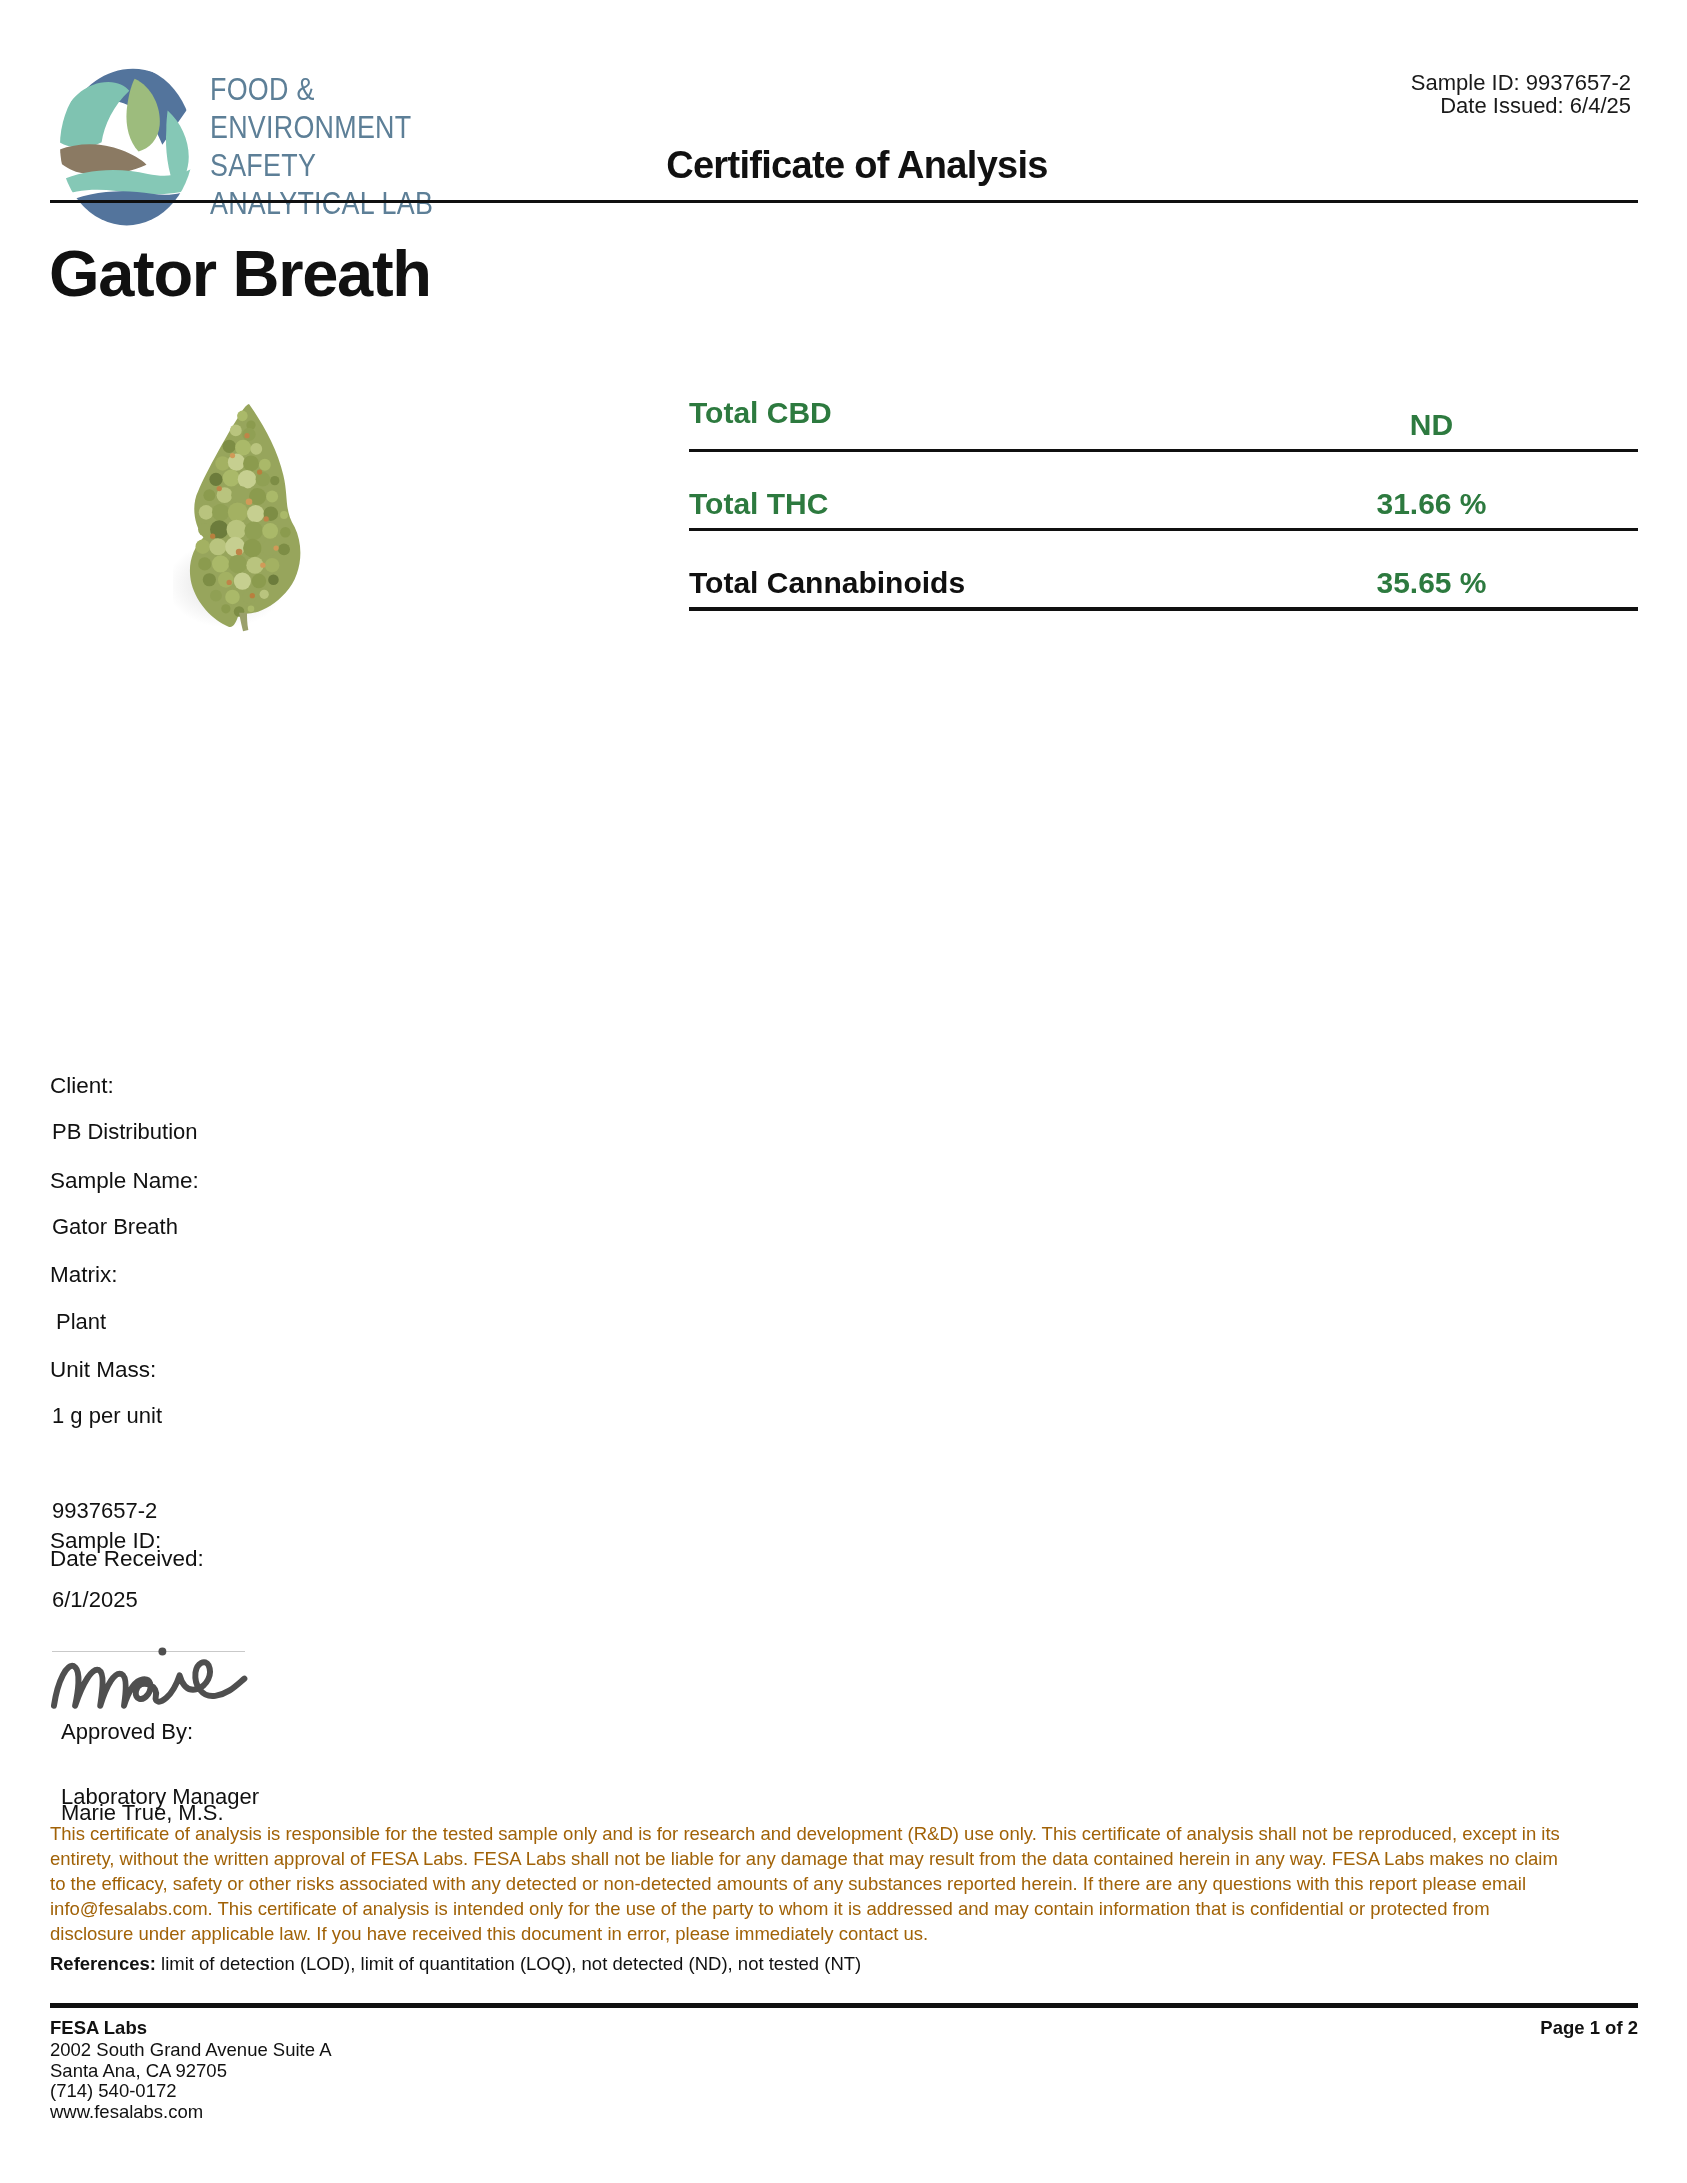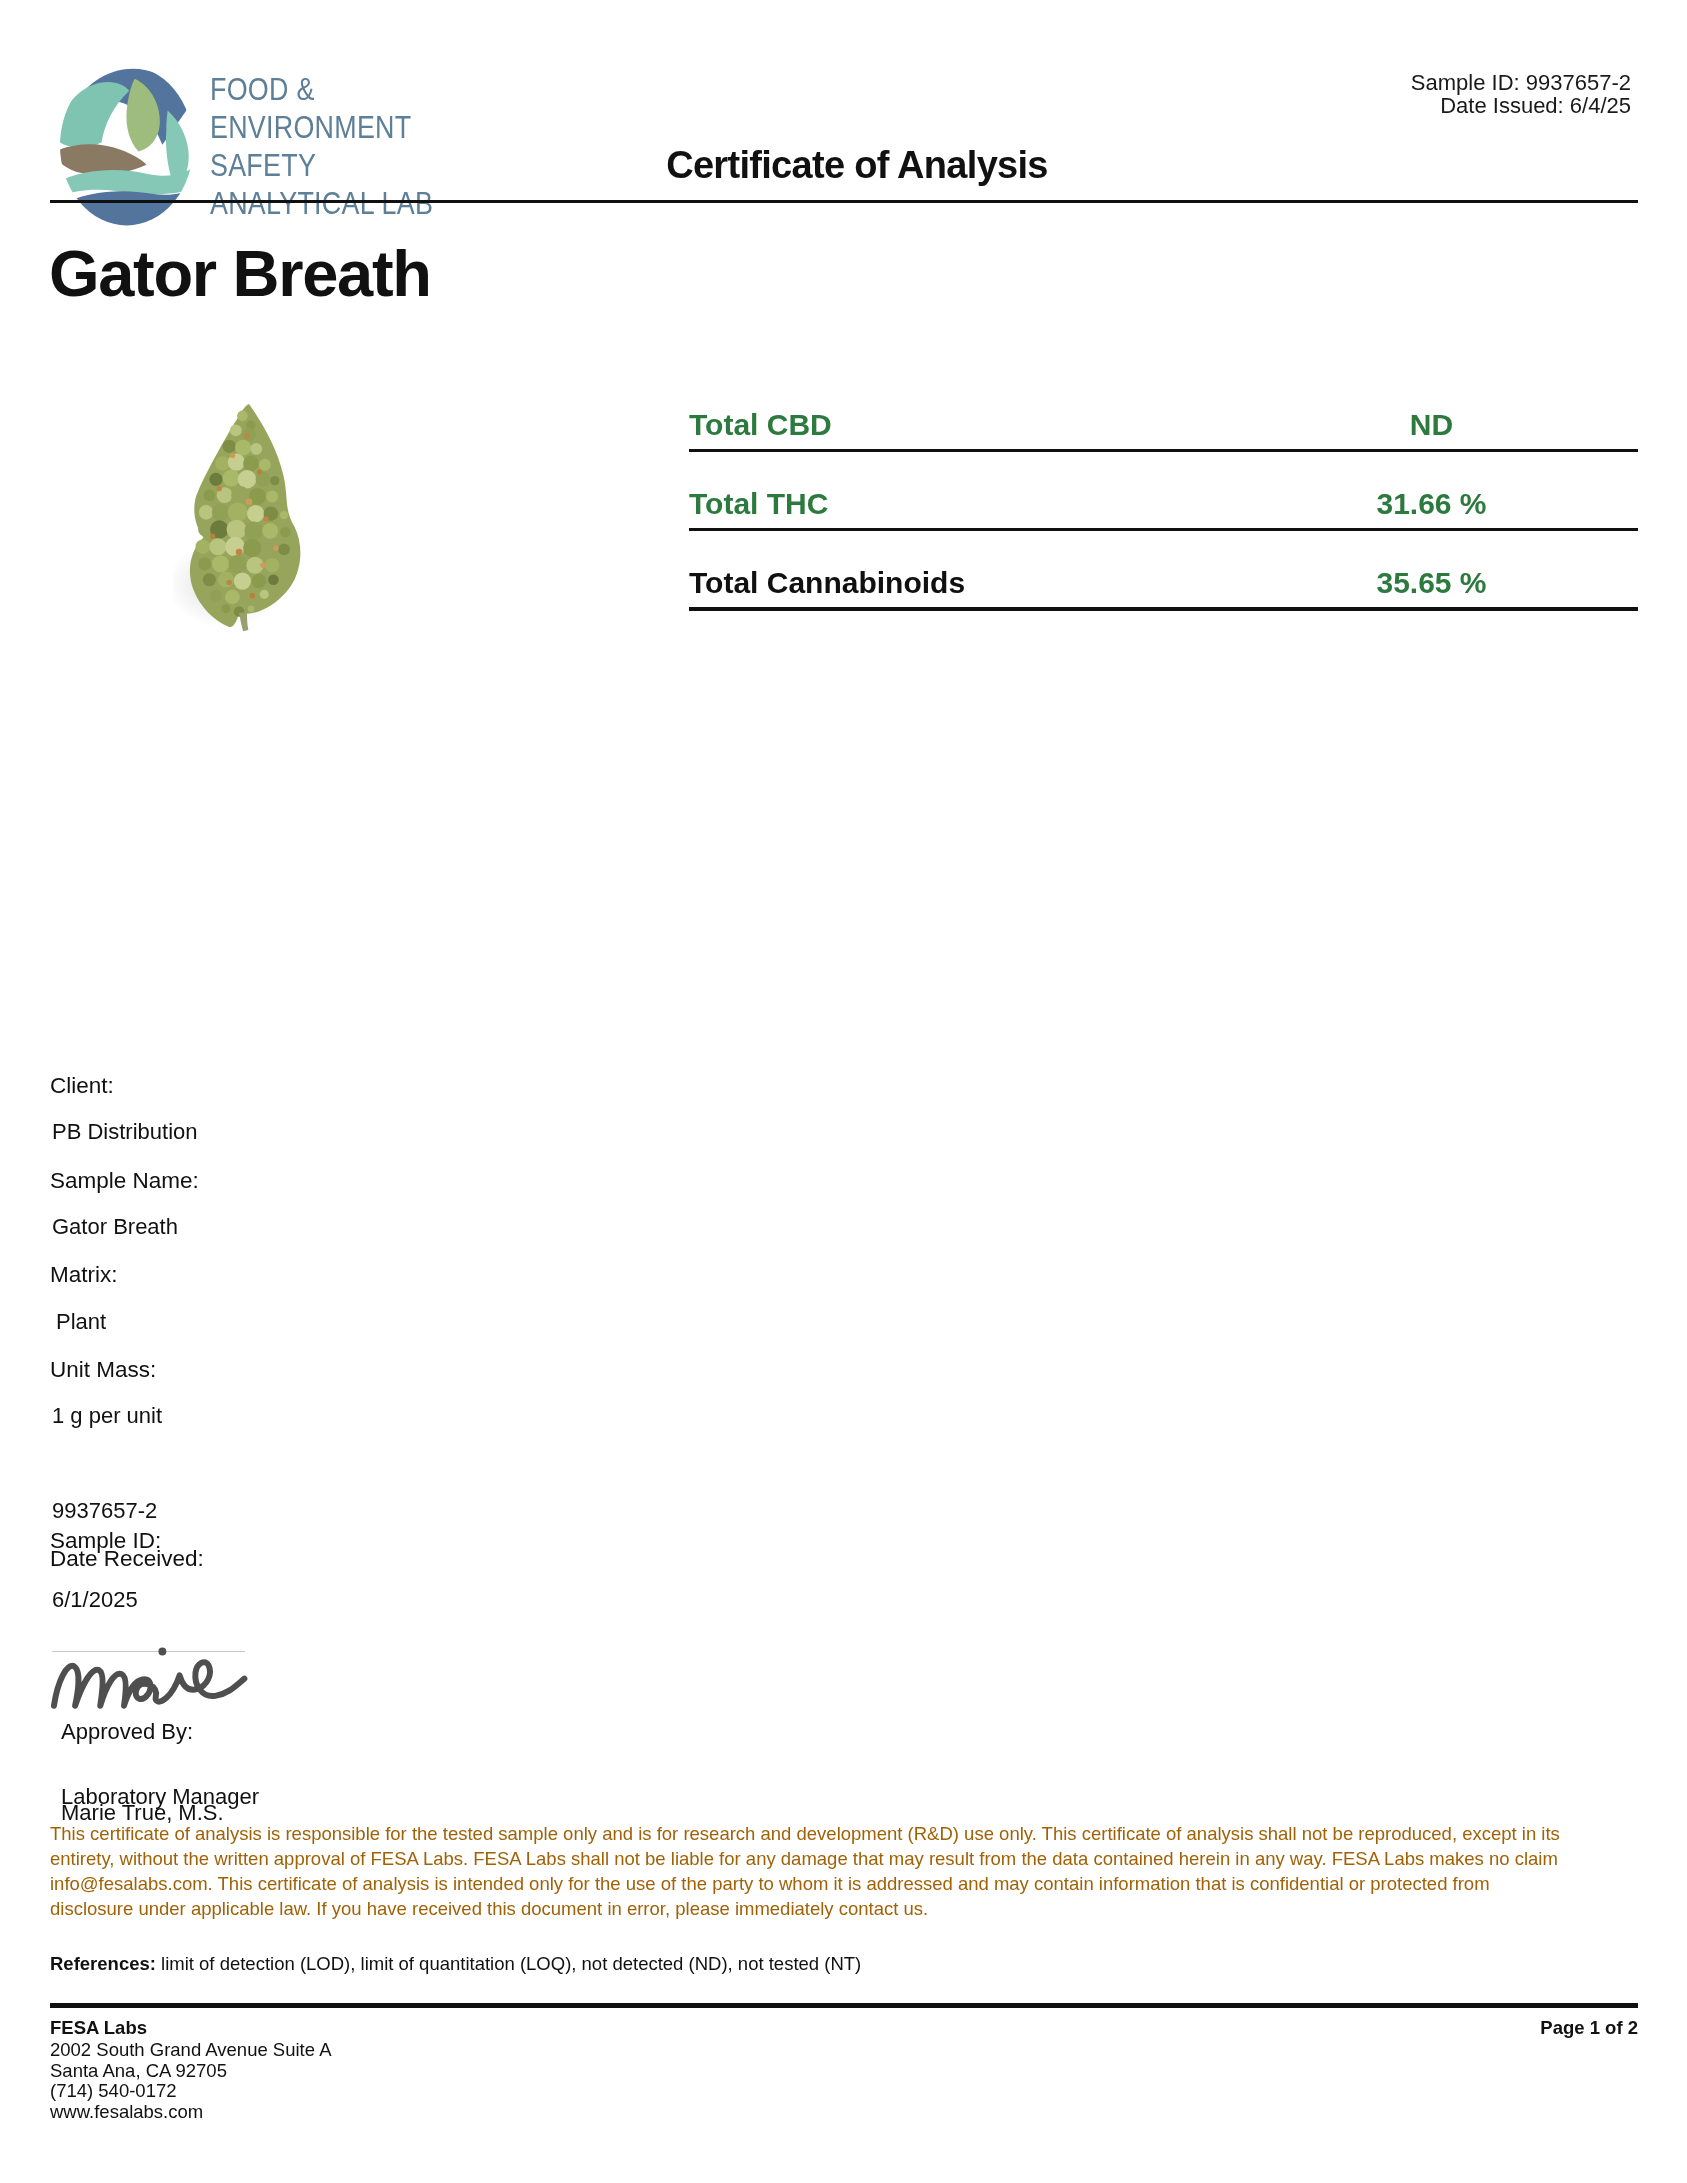--- a/index.html
+++ b/index.html
@@ -154,21 +154,21 @@
         <circle cx="100" cy="236" r="5" fill="#c08448"></circle>
       <circle cx="136" cy="256" r="4" fill="#d19a58"></circle>
         <circle cx="85" cy="282" r="4" fill="#c08448"></circle>
       <circle cx="120" cy="302" r="4" fill="#b97f3e"></circle>
         <circle cx="156" cy="230" r="4" fill="#d19a58"></circle>
     </g>
     <path d="M100,328 C102,340 104,348 106,356 L114,354 C112,344 112,336 112,328 Z" fill="#9aa06b"></path>
   </svg>
 </div>
 
-<div class="abs s-label green" style="top:408px;">Total CBD</div>
+<div class="abs s-label green" style="top:396px;">Total CBD</div>
 <div class="abs s-value green" style="top:408px;">ND</div>
 <div class="abs s-rule" style="top:449px;"></div>
 
 <div class="abs s-label green" style="top:487px;">Total THC</div>
 <div class="abs s-value green" style="top:487px;">31.66 %</div>
 <div class="abs s-rule" style="top:528px;"></div>
 
 <div class="abs s-label" style="top:566px;color:#101010;">Total Cannabinoids</div>
 <div class="abs s-value green" style="top:566px;">35.65 %</div>
 <div class="abs s-rule" style="top:607px;height:4px;"></div>
@@ -200,20 +200,21 @@
     <circle cx="176" cy="34" r="6" fill="#4f4f4f"></circle>
   </svg>
 </div>
 <div class="abs appr" style="top:1719px;">Approved By:</div>
 <div class="abs appr" style="top:1800px;">Marie True, M.S.</div>
 <div class="abs appr" style="top:1784px;">Laboratory Manager</div>
 
 <div class="abs disclaimer">
   <div>This certificate of analysis is responsible for the tested sample only and is for research and development (R&amp;D) use only. This certificate of analysis shall not be reproduced, except in its</div>
   <div>entirety, without the written approval of FESA Labs. FESA Labs shall not be liable for any damage that may result from the data contained herein in any way. FESA Labs makes no claim</div>
+  <div>to the efficacy, safety or other risks associated with any detected or non-detected amounts of any substances reported herein. If there are any questions with this report please email</div>
   <div>info@fesalabs.com. This certificate of analysis is intended only for the use of the party to whom it is addressed and may contain information that is confidential or protected from</div>
   <div>disclosure under applicable law. If you have received this document in error, please immediately contact us.</div>
 </div>
 
 <div class="abs refs">
   <b>References:</b><span> limit of detection (LOD), limit of quantitation (LOQ), not detected (ND), not tested (NT)</span>
 </div>
 
 <div class="abs foot-rule"></div>
 <div class="abs foot-lab">FESA Labs</div>

